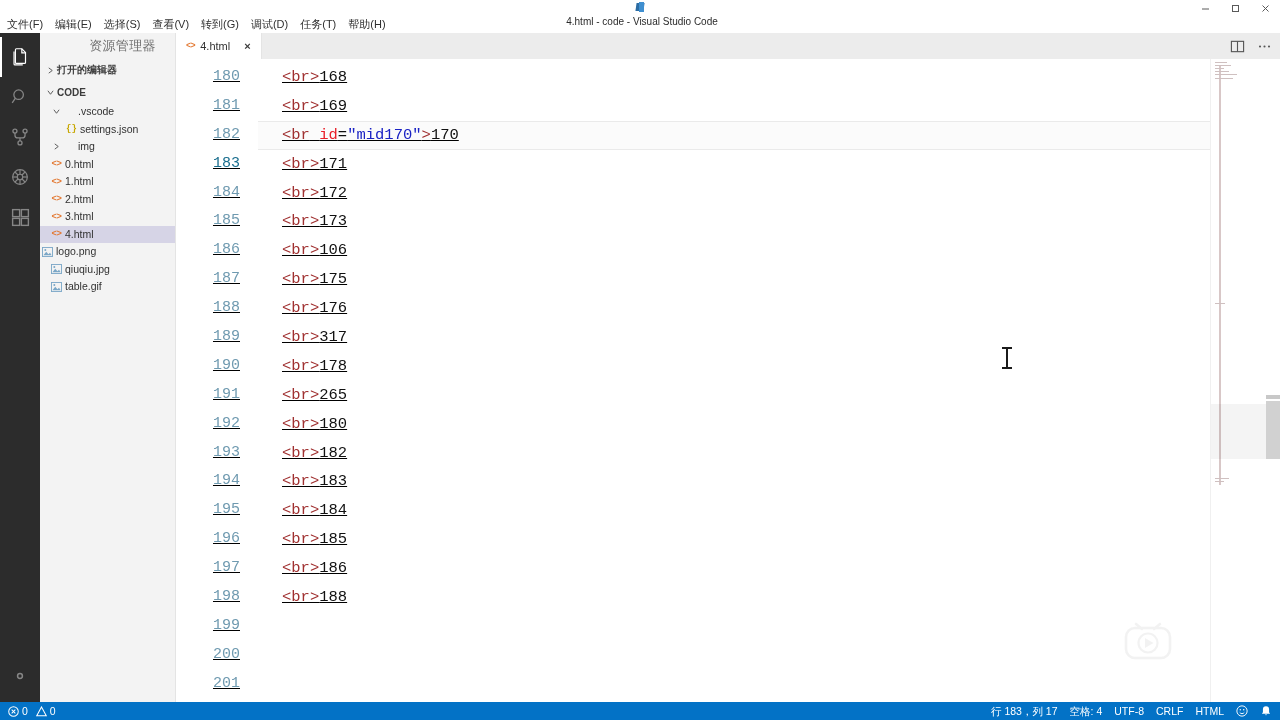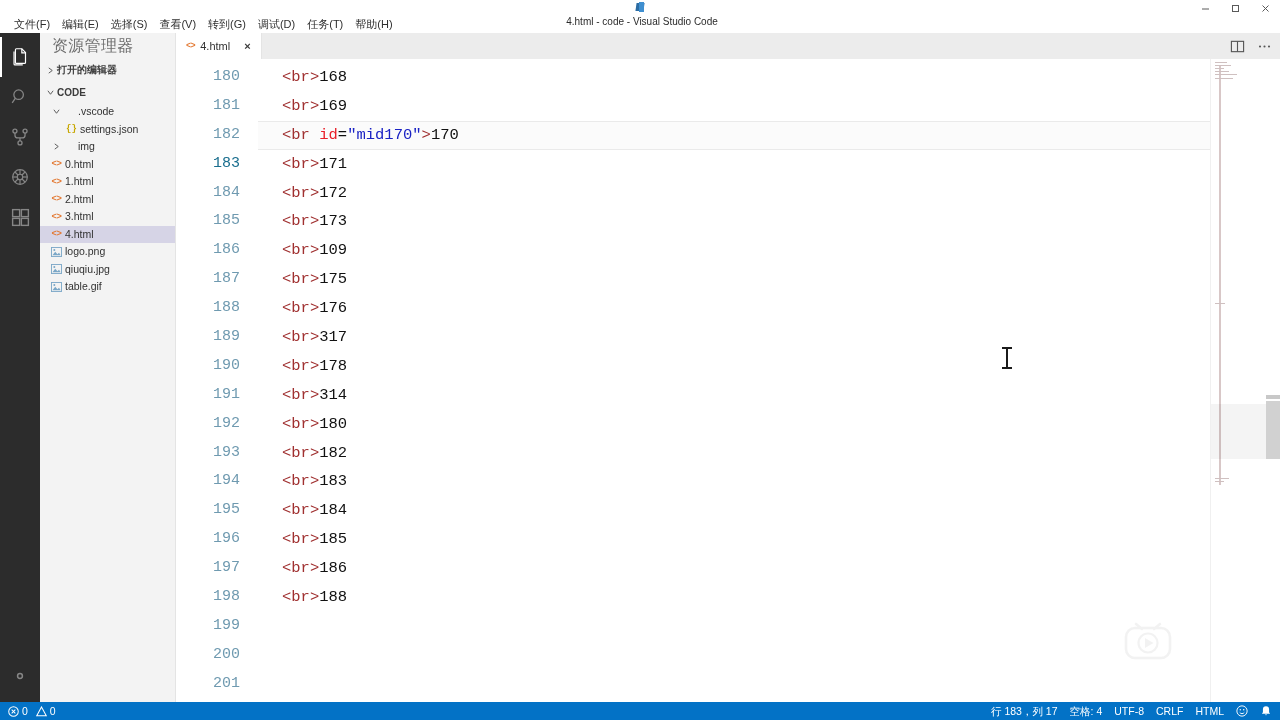--- a/index.html
+++ b/index.html
@@ -43,21 +43,21 @@
     width: 30px; height: 16px; display: flex; align-items: center; justify-content: center;
     color: #6b6b6b;
   }
   .tb-btn svg { display: block; }
 
   
   .menubar {
     height: 17px; min-height: 17px;
     background: #ffffff;
     display: flex; align-items: center;
-    padding-left: 8px;
+    padding-left: 1px;
   }
   .menu-item {
     font-size: 11px; color: #2f2f2f;
     padding: 0 6px; line-height: 17px;
     white-space: nowrap;
     font-family: "Liberation Sans", sans-serif;
   }
 
   
   .body-row { flex: 1; display: flex; min-height: 0; }
@@ -86,23 +86,24 @@
   
   .sidebar {
     width: 136px; min-width: 136px;
     background: #f3f3f3;
     display: flex; flex-direction: column;
     border-right: 1px solid #e4e4e4;
     overflow: hidden;
   }
   .sb-title {
     height: 26px; line-height: 26px;
-    font-size: 16px; color: #6f6f6f;
-    padding-left: 12px; letter-spacing: .3px;
+    font-size: 13px; color: #6f6f6f;
+    padding-left: 30px; letter-spacing: .3px;
     white-space: nowrap;
+    text-align: center;
   }
   .sb-section {
     height: 22px; display: flex; align-items: center;
     font-size: 10px; color: #3b3b3b;
     padding-left: 4px; font-weight: bold;
     white-space: nowrap;
   }
   .sb-section .tw { width: 13px; display: flex; align-items: center; justify-content: center; color: #5a5a5a; }
   .tree { flex: 1; overflow: hidden; }
   .row {
@@ -135,21 +136,21 @@
     padding: 0 6px 0 10px; min-width: 86px;
     border-right: 1px solid #e4e4e4;
     position: relative;
   }
   .tab .tico { color: #e37933; font-family: "Liberation Mono", monospace; font-weight: bold; font-size: 8.5px; margin-right: 5px; letter-spacing:-.5px;}
   .tab .tlbl { font-size: 11px; color: #333; }
   .tab .tclose { margin-left: 14px; font-size: 11px; color: #3b3b3b; line-height: 1; font-weight: bold; }
   .tabbar-actions { margin-left: auto; display: flex; align-items: center; padding-right: 8px; gap: 12px; color: #6b6b6b; }
   .tba { display: flex; align-items: center; justify-content: center; }
 
-  .editor-main { flex: 1; display: flex; position: relative; min-height: 0; overflow: hidden; background:#fff; }
+  .editor-main { flex: 1; display: flex; position: relative; min-height: 0; overflow: hidden; background:#fff;text-decoration:underline; }
 
   .gutter {
     width: 82px; min-width: 82px;
     padding-top: 4px;
     text-align: right;
     font-family: "Liberation Mono", monospace;
     font-size: 15px;
     color: #6f9ab0;
     user-select: none;
     position: relative;
@@ -408,21 +409,21 @@
         </div>
         <div class="row" style="padding-left:9px">
           <span class="ico ico-html">&lt;&gt;</span>
           <span class="lbl">3.html</span>
         </div>
         <div class="row sel" style="padding-left:9px">
           <span class="ico ico-html">&lt;&gt;</span>
           <span class="lbl">4.html</span>
         </div>
 
-        <div class="row" style="padding-left:9px">
+        <div class="row" style="">
           <span class="ico ico-img">
             <svg width="11" height="10" viewBox="0 0 12 11">
                 <rect x=".5" y=".5" width="11" height="10" fill="none" stroke="#7aa7c7" stroke-width="1"></rect>
                 <circle cx="3.6" cy="3.4" r="1.1" fill="#7aa7c7"></circle>
                 <path d="M1.5 9 L4.6 5.3 L7 8 L8.8 6.2 L10.5 9z" fill="#7aa7c7"></path>
               </svg>
           </span>
           <span class="lbl">logo.png</span>
         </div>
         <div class="row" style="padding-left:9px">
@@ -503,26 +504,26 @@
 
         <div class="code">
           <div class="cline"><span class="tk-tag">&lt;br&gt;</span><span class="tk-txt">168</span></div>
           <div class="cline"><span class="tk-tag">&lt;br&gt;</span><span class="tk-txt">169</span></div>
 
           <div class="cline cur"><span class="tk-tag">&lt;br</span><span> </span><span class="tk-attr">id</span><span class="tk-eq">=</span><span class="tk-str">"mid170"</span><span class="tk-tag">&gt;</span><span class="tk-txt">170</span></div>
 
           <div class="cline"><span class="tk-tag">&lt;br&gt;</span><span class="tk-txt">171</span></div>
           <div class="cline"><span class="tk-tag">&lt;br&gt;</span><span class="tk-txt">172</span></div>
           <div class="cline"><span class="tk-tag">&lt;br&gt;</span><span class="tk-txt">173</span></div>
-          <div class="cline"><span class="tk-tag">&lt;br&gt;</span><span class="tk-txt">109</span></div>
+          <div class="cline"><span class="tk-tag">&lt;br&gt;</span><span class="tk-txt">106</span></div>
           <div class="cline"><span class="tk-tag">&lt;br&gt;</span><span class="tk-txt">175</span></div>
           <div class="cline"><span class="tk-tag">&lt;br&gt;</span><span class="tk-txt">176</span></div>
           <div class="cline"><span class="tk-tag">&lt;br&gt;</span><span class="tk-txt">317</span></div>
           <div class="cline"><span class="tk-tag">&lt;br&gt;</span><span class="tk-txt">178</span></div>
-          <div class="cline"><span class="tk-tag">&lt;br&gt;</span><span class="tk-txt">314</span></div>
+          <div class="cline"><span class="tk-tag">&lt;br&gt;</span><span class="tk-txt">265</span></div>
           <div class="cline"><span class="tk-tag">&lt;br&gt;</span><span class="tk-txt">180</span></div>
           <div class="cline"><span class="tk-tag">&lt;br&gt;</span><span class="tk-txt">182</span></div>
           <div class="cline"><span class="tk-tag">&lt;br&gt;</span><span class="tk-txt">183</span></div>
           <div class="cline"><span class="tk-tag">&lt;br&gt;</span><span class="tk-txt">184</span></div>
           <div class="cline"><span class="tk-tag">&lt;br&gt;</span><span class="tk-txt">185</span></div>
           <div class="cline"><span class="tk-tag">&lt;br&gt;</span><span class="tk-txt">186</span></div>
           <div class="cline"><span class="tk-tag">&lt;br&gt;</span><span class="tk-txt">188</span></div>
 
           <div class="mouse-caret" style="left:744px; top:288px;">
             <div class="capt"></div>

